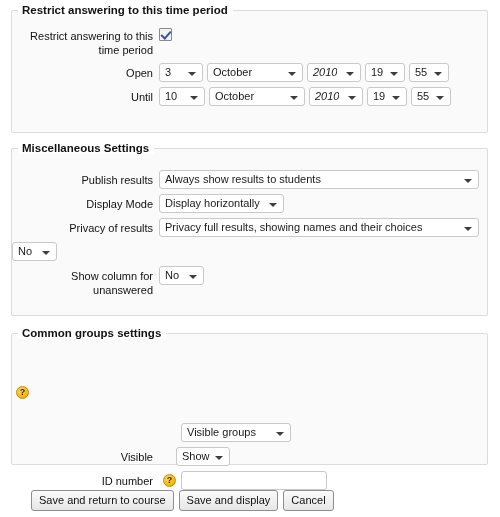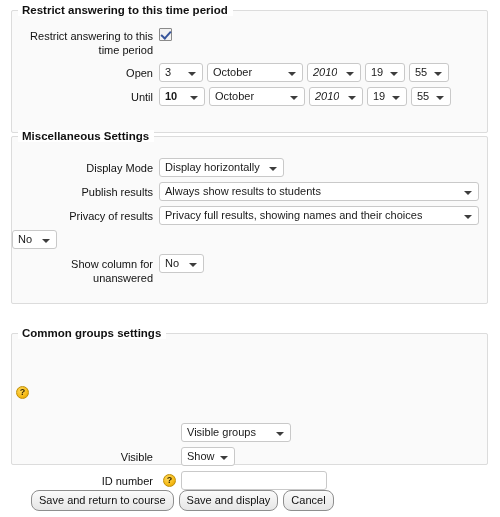--- a/index.html
+++ b/index.html
@@ -86,21 +86,21 @@
   .sel .cap { overflow: hidden; text-overflow: clip; }
   .sel::after {
     content: "";
     position: absolute;
     right: 6px; top: 8px;
     border-left: 4px solid transparent;
     border-right: 4px solid transparent;
     border-top: 4px solid #3d3d3d;
   }
   .sel.w-day   { width: 44px; }
-  .sel.w-day2  { width: 46px; font-weight: bold; }
+  .sel.w-day2  { width: 46px; }
   .sel.w-month { width: 96px; }
   .sel.w-year  { width: 54px; font-style: italic; }
   .sel.w-hour  { width: 40px; }
   .sel.w-min   { width: 40px; }
   .sel.w-dmode { width: 125px; }
   .sel.w-full  { width: 320px; }
   .sel.w-no    { width: 45px; align-items: flex-end; }
   .sel.w-group { width: 110px; }
   .sel.w-vis   { width: 54px; }
   .gap { width: 4px; flex: 0 0 4px; }
@@ -136,21 +136,21 @@
     font-size: 11px;
     padding: 0 4px;
     color: #1a1a1a;
   }
 
   
   .btnbar { position: absolute; left: 31px; top: 490px; display: flex; }
   .btn {
     height: 21px;
     border: 1px solid #8e8e8e;
-    border-radius: 8px;
+    border-radius: 3px;
     background: linear-gradient(#fbfbfb, #e6e6e6);
     font-family: "Liberation Sans", sans-serif;
     font-size: 11px;
     color: #111;
     padding: 0 7px;
     margin-right: 5px;
     cursor: pointer;
     line-height: 19px;
   }
 </style>
@@ -216,38 +216,38 @@
           <span class="gap"></span>
           <span class="sel w-min">
               <span class="cap">55</span>
             </span>
         </div>
       </div>
 
     </div>
   </fieldset>
 
-  <fieldset class="box" style="top:130px; height:174px;">
+  <fieldset class="box" style="top:142px; height:174px;">
     <legend>Miscellaneous Settings</legend>
     <div class="rows" style="padding-top:16px;">
 
       <div class="row">
+        <div class="lbl">Publish results</div>
+        <div class="fld">
+          <span class="sel w-full">
+              <span class="cap">Always show results to students</span>
+            </span>
+        </div>
+      </div>
+
+      <div class="row">
         <div class="lbl">Display Mode</div>
         <div class="fld">
           <span class="sel w-dmode">
               <span class="cap">Display horizontally</span>
-            </span>
-        </div>
-      </div>
-
-      <div class="row">
-        <div class="lbl">Publish results</div>
-        <div class="fld">
-          <span class="sel w-full">
-              <span class="cap">Always show results to students</span>
             </span>
         </div>
       </div>
 
       <div class="row">
         <div class="lbl">Privacy of results</div>
         <div class="fld">
           <span class="sel w-full">
               <span class="cap">Privacy full results, showing names and their choices</span>
             </span>
@@ -287,21 +287,21 @@
               <span class="cap">Visible groups</span>
             </span>
         </div>
       </div>
 
       <div class="row">
         <div class="lblwrap">
           <div class="lbl">Visible</div>
           <span class="help" style="visibility:hidden;"></span>
         </div>
-        <div class="fld" style="margin-left:5px;">
+        <div class="fld" style="">
           <span class="sel w-vis">
               <span class="cap">Show</span>
             </span>
         </div>
       </div>
 
       <div class="row">
         <div class="lblwrap">
           <div class="lbl">ID number</div>
           <span class="help">?</span>

